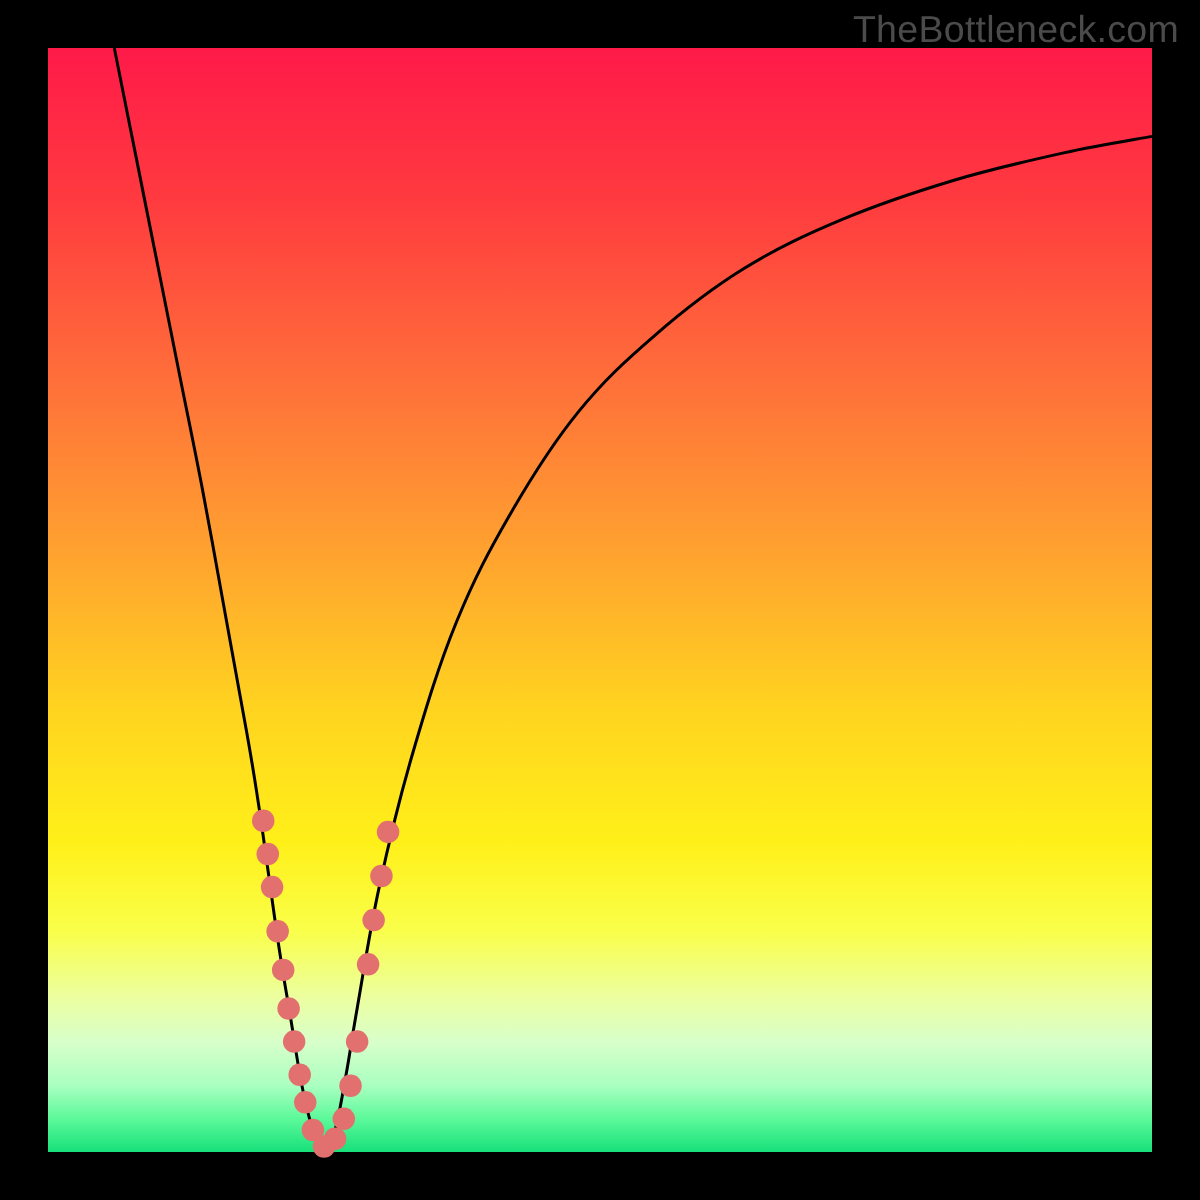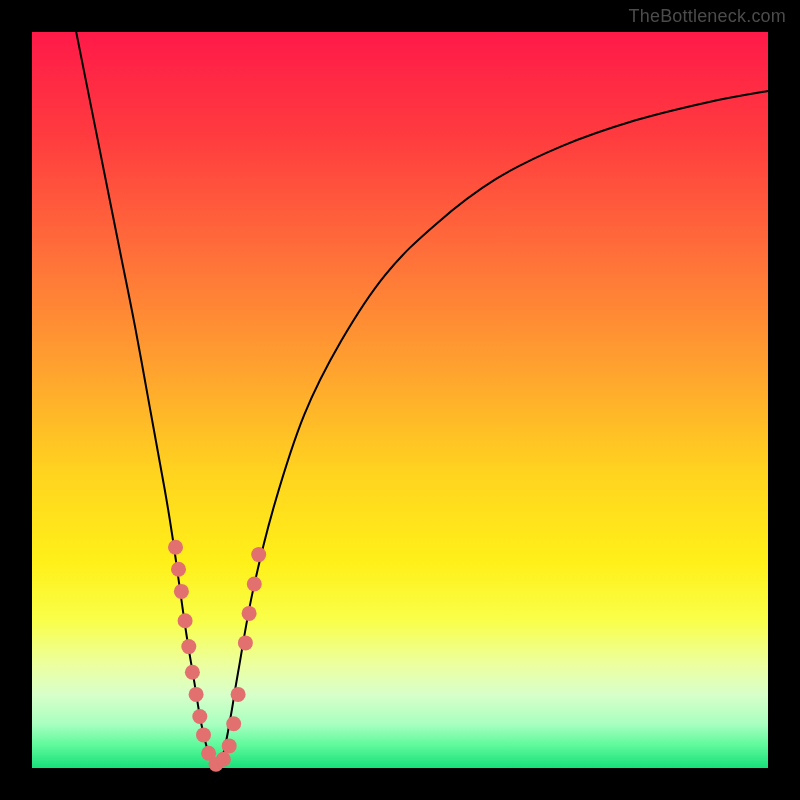--- a/index.html
+++ b/index.html
@@ -25,21 +25,21 @@
     left: 32px;
     width: 736px;
     height: 736px;
     
   }
   .watermark {
     position: absolute;
     top: 6px;
     right: 14px;
     color: #4b4b4b;
-    font-size: 18px;
+    font-size: 25px;
     font-weight: 400;
     letter-spacing: 0.2px;
     user-select: none;
   }
   svg.overlay {
     position: absolute;
     top: 32px;
     left: 32px;
     width: 736px;
     height: 736px;

